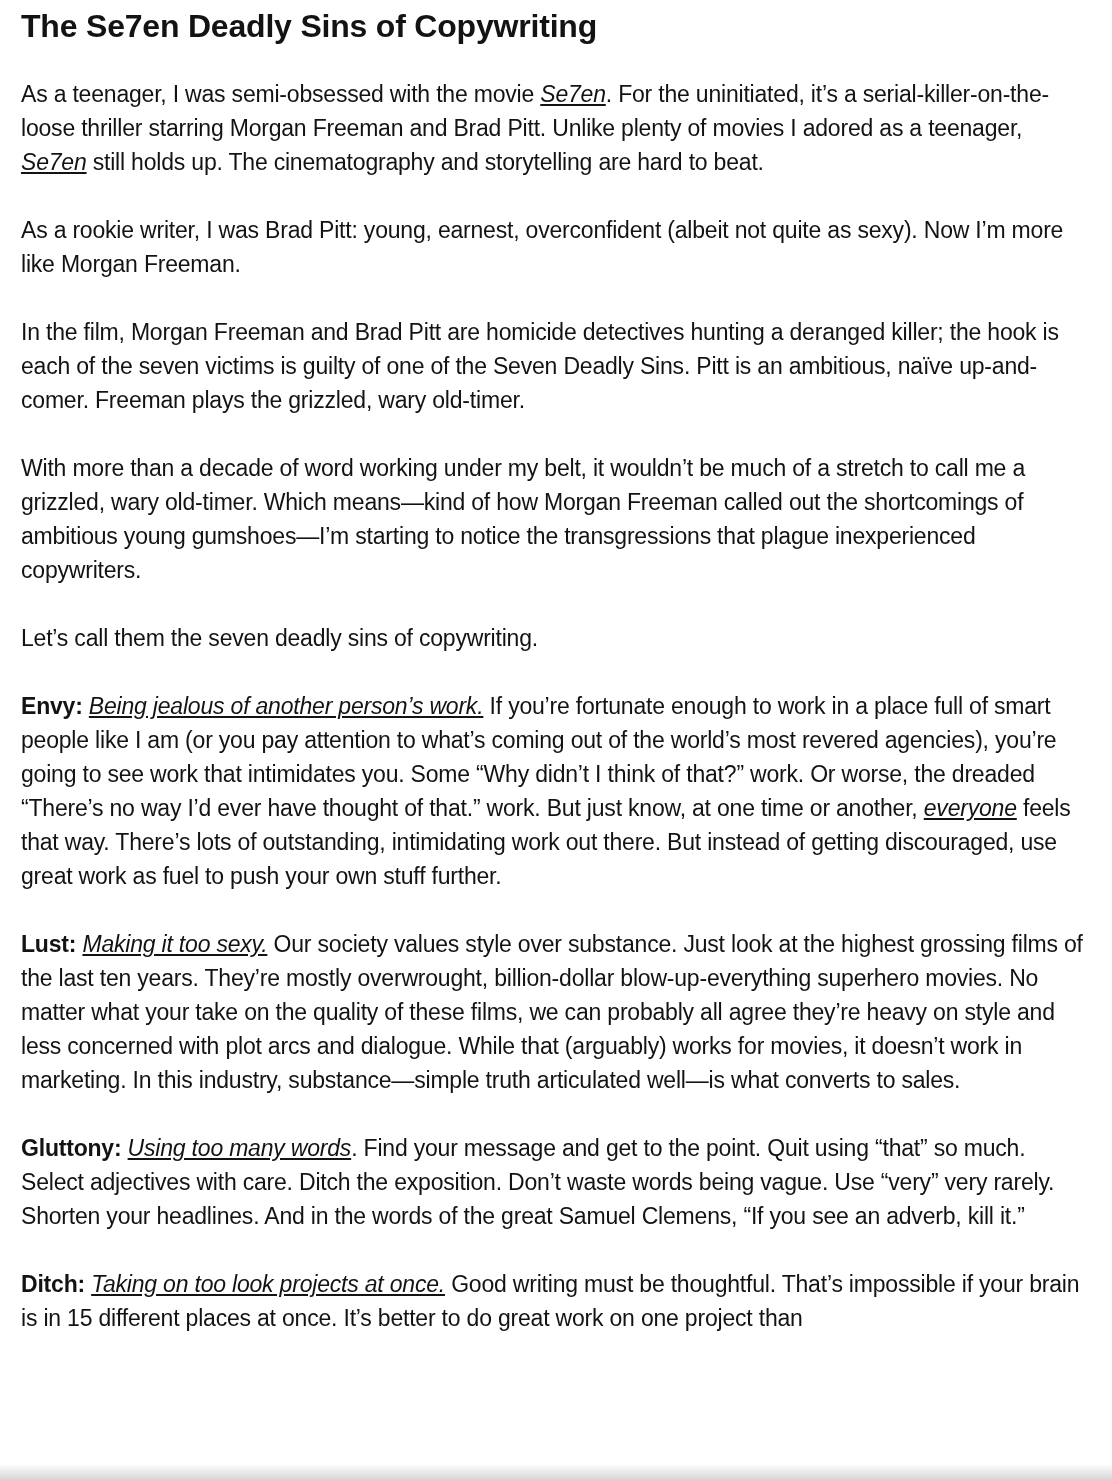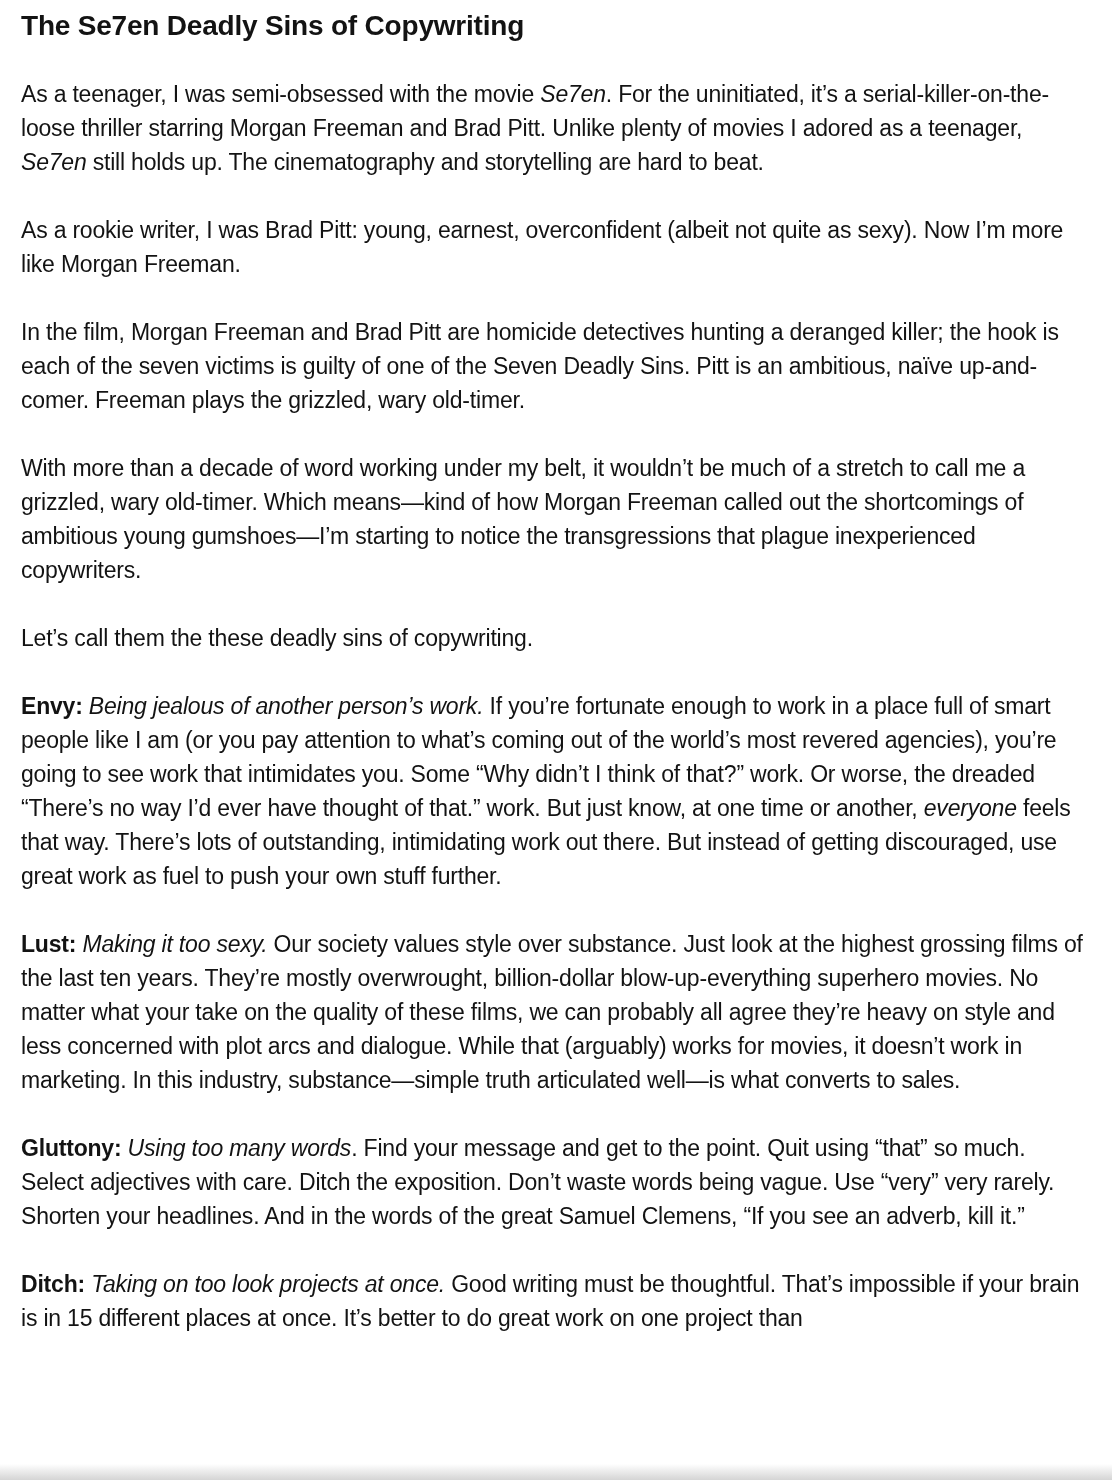--- a/index.html
+++ b/index.html
@@ -19,48 +19,48 @@
     height: 1480px;
     padding: 9px 22px 0 21px;
     font-family: "Liberation Sans", sans-serif;
     font-size: 23px;
     line-height: 34px;
     letter-spacing: -0.2px;
     color: #131313;
     overflow: hidden;
   }
   .title {
-    font-size: 28px;
+    font-size: 32px;
     line-height: 34px;
     font-weight: 700;
     margin: 0 0 34px 0;
   }
   .para {
     margin: 0 0 34px 0;
   }
   .para span.b { font-weight: 700; }
-  .para span.i { font-style: italic; }
+  .para span.i { font-style: italic; text-decoration: underline; }
   .bottom-fade {
     position: absolute;
     left: 0;
     bottom: 0;
     width: 1112px;
     height: 16px;
     background: linear-gradient(to bottom, rgba(210,210,210,0) 0%, rgba(205,205,205,0.85) 100%);
     pointer-events: none;
   }
 </style>
 </head>
 <body>
 
 <div class="page">
   <h1 class="title">The Se7en Deadly Sins of Copywriting</h1>
   <p class="para"><span>As a teenager, I was semi-obsessed with the movie </span><span class="i">Se7en</span><span>. For the uninitiated, it’s a serial-killer-on-the-loose thriller starring Morgan Freeman and Brad Pitt. Unlike plenty of movies I adored as a teenager, </span><span class="i">Se7en</span><span> still holds up. The cinematography and storytelling are hard to beat.</span></p>
   <p class="para"><span>As a rookie writer, I was Brad Pitt: young, earnest, overconfident (albeit not quite as sexy). Now I’m more like Morgan Freeman.</span></p>
   <p class="para"><span>In the film, Morgan Freeman and Brad Pitt are homicide detectives hunting a deranged killer; the hook is each of the seven victims is guilty of one of the Seven Deadly Sins. Pitt is an ambitious, naïve up-and-comer. Freeman plays the grizzled, wary old-timer.</span></p>
   <p class="para"><span>With more than a decade of word working under my belt, it wouldn’t be much of a stretch to call me a grizzled, wary old-timer. Which means—kind of how Morgan Freeman called out the shortcomings of ambitious young gumshoes—I’m starting to notice the transgressions that plague inexperienced copywriters.</span></p>
-  <p class="para"><span>Let’s call them the these deadly sins of copywriting.</span></p>
+  <p class="para"><span>Let’s call them the seven deadly sins of copywriting.</span></p>
   <p class="para"><span class="b">Envy:</span><span> </span><span class="i">Being jealous of another person’s work.</span><span> If you’re fortunate enough to work in a place full of smart people like I am (or you pay attention to what’s coming out of the world’s most revered agencies), you’re going to see work that intimidates you. Some “Why didn’t I think of that?” work. Or worse, the dreaded “There’s no way I’d ever have thought of that.” work. But just know, at one time or another, </span><span class="i">everyone</span><span> feels that way. There’s lots of outstanding, intimidating work out there. But instead of getting discouraged, use great work as fuel to push your own stuff further.</span></p>
   <p class="para"><span class="b">Lust:</span><span> </span><span class="i">Making it too sexy.</span><span> Our society values style over substance. Just look at the highest grossing films of the last ten years. They’re mostly overwrought, billion-dollar blow-up-everything superhero movies. No matter what your take on the quality of these films, we can probably all agree they’re heavy on style and less concerned with plot arcs and dialogue. While that (arguably) works for movies, it doesn’t work in marketing. In this industry, substance—simple truth articulated well—is what converts to sales.</span></p>
   <p class="para"><span class="b">Gluttony:</span><span> </span><span class="i">Using too many words</span><span>. Find your message and get to the point. Quit using “that” so much. Select adjectives with care. Ditch the exposition. Don’t waste words being vague. Use “very” very rarely. Shorten your headlines. And in the words of the great Samuel Clemens, “If you see an adverb, kill it.”</span></p>
   <p class="para"><span class="b">Ditch:</span><span> </span><span class="i">Taking on too look projects at once.</span><span> Good writing must be thoughtful. That’s impossible if your brain is in 15 different places at once. It’s better to do great work on one project than</span></p>
 </div>
 <div class="bottom-fade"></div>
 
 </body></html>

